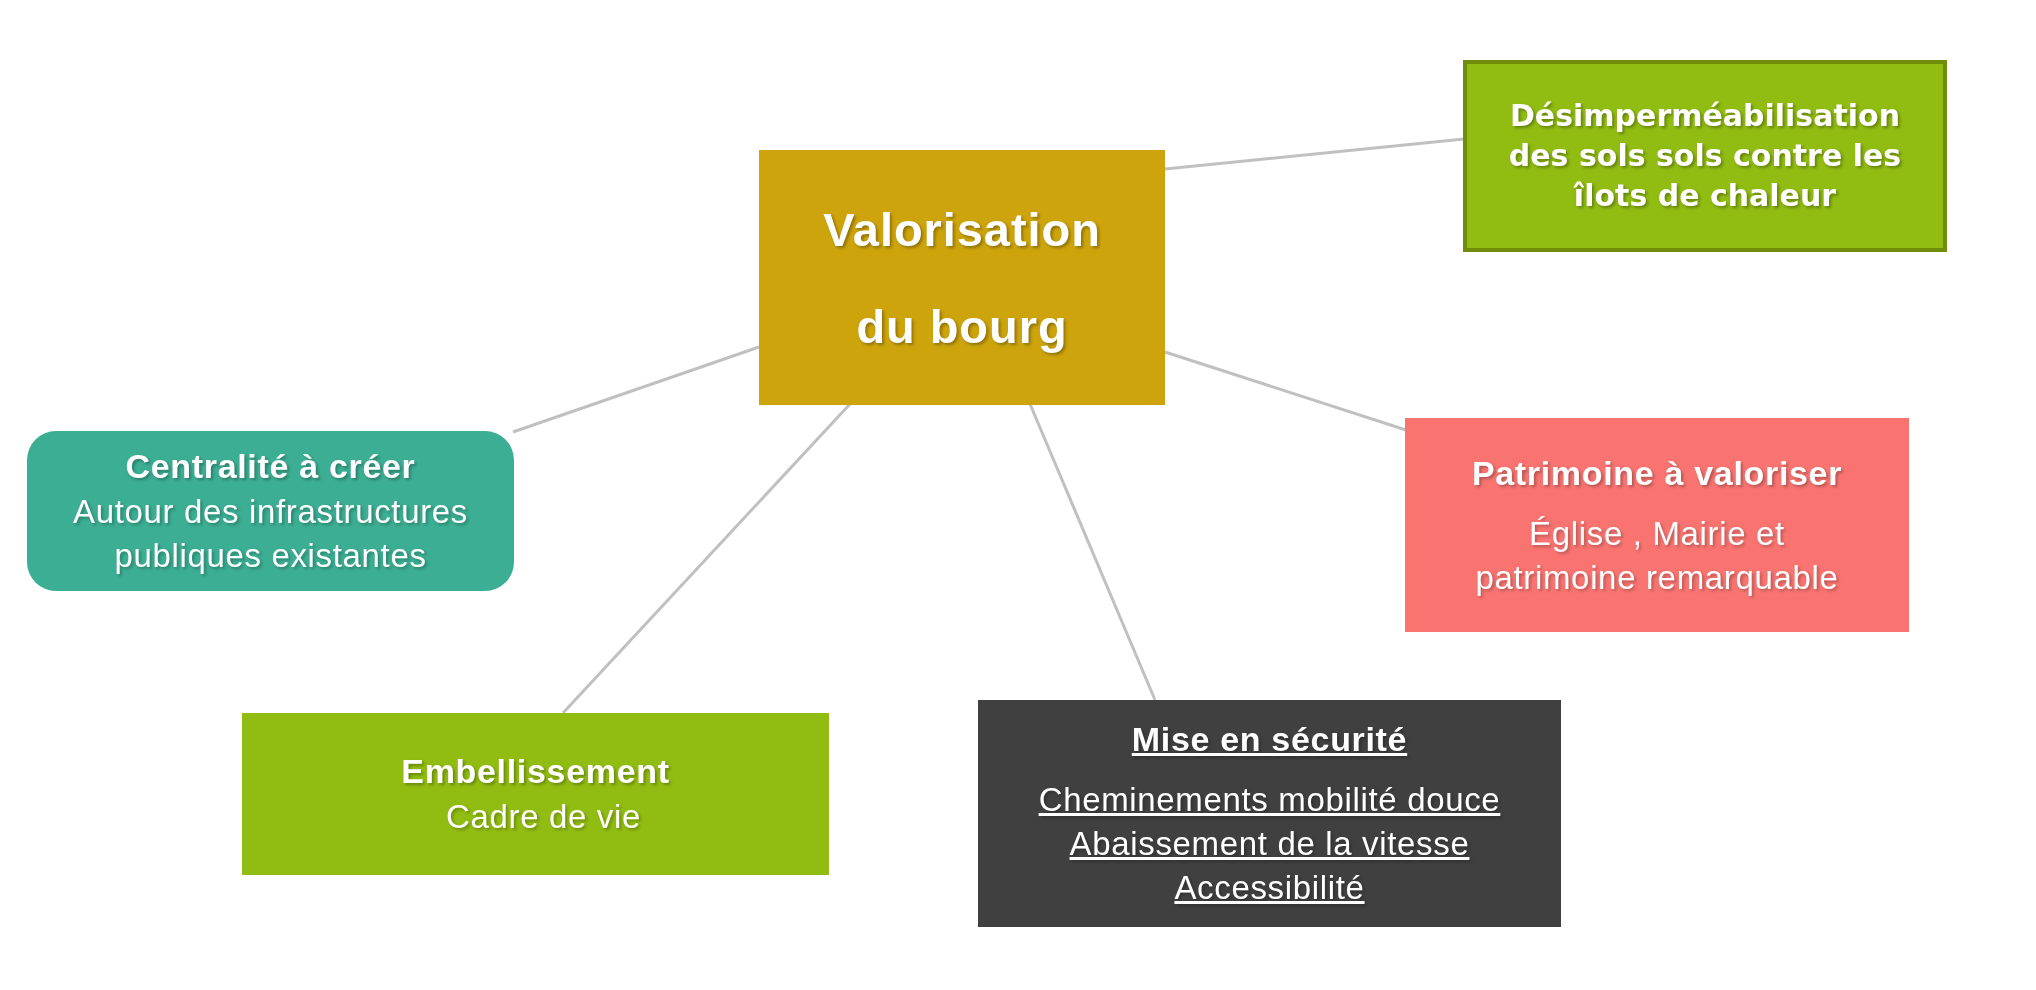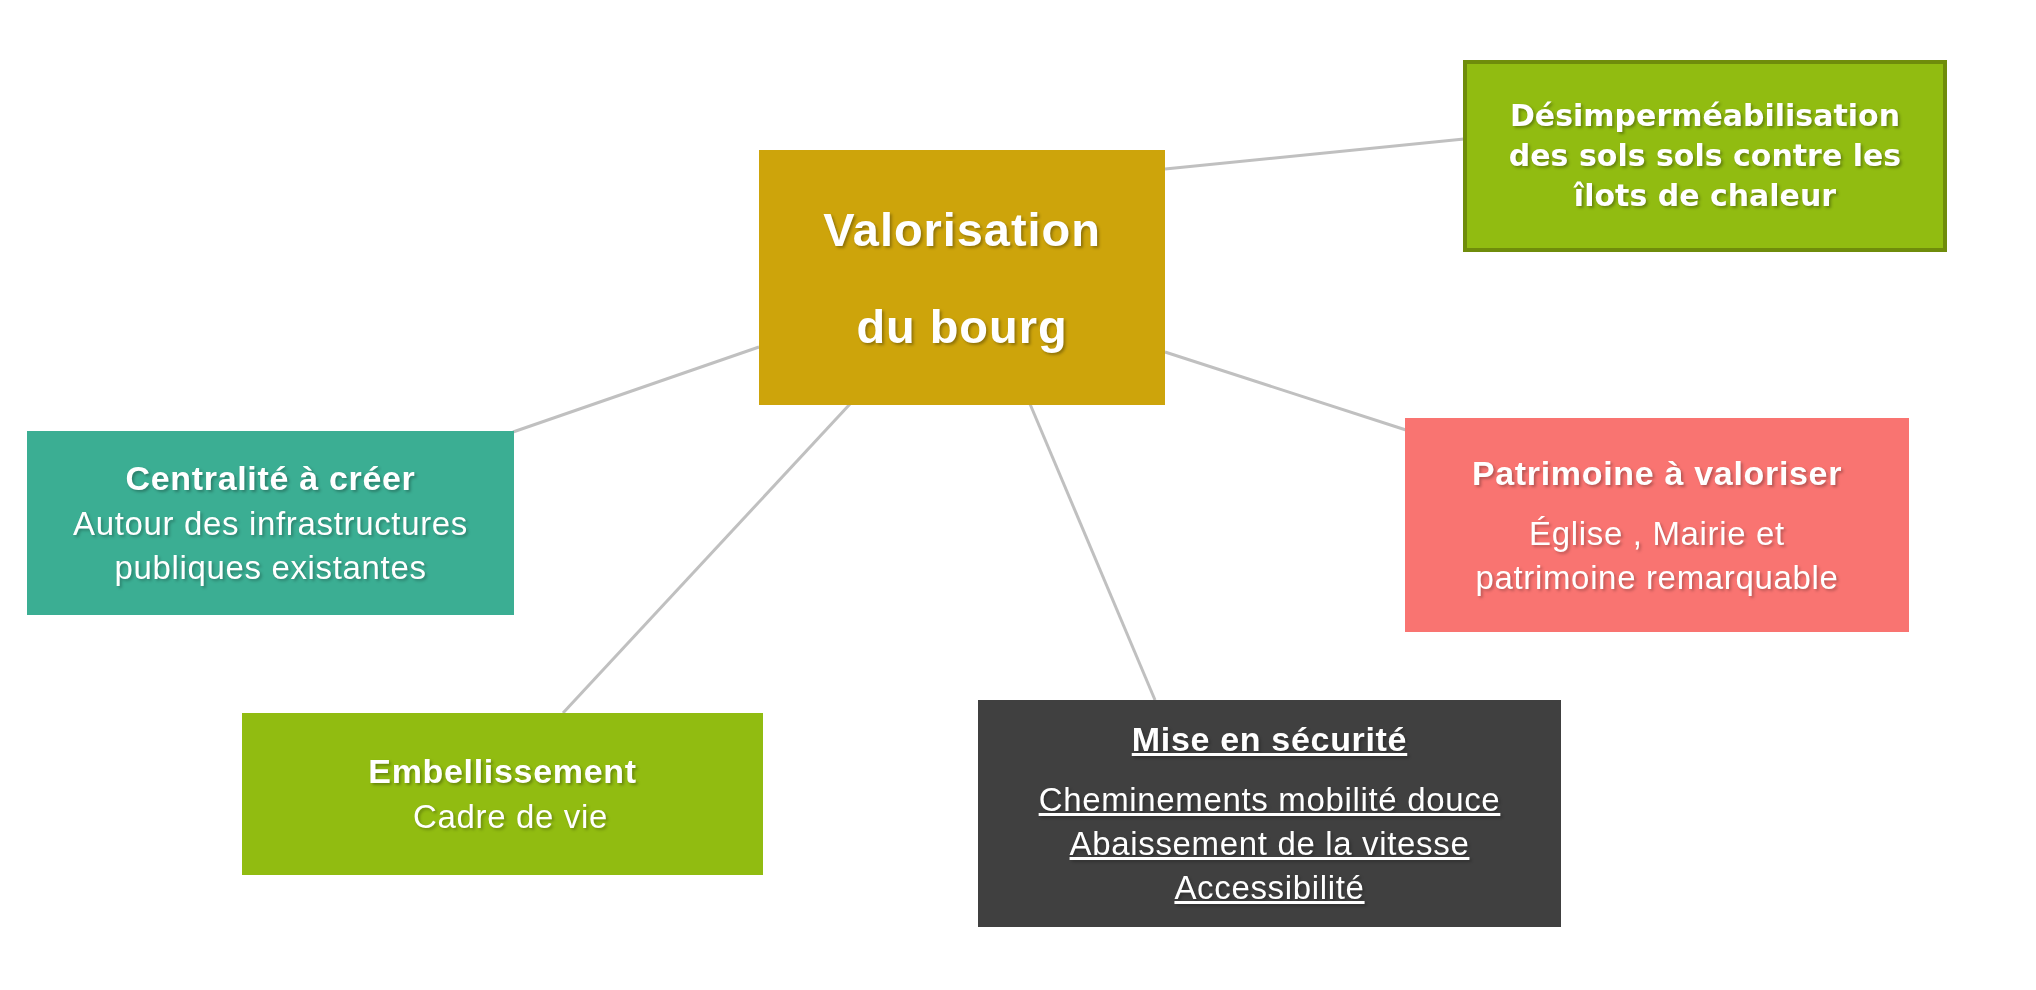--- a/index.html
+++ b/index.html
@@ -77,26 +77,26 @@
     letter-spacing: 0;
     text-shadow: 2px 2px 3px rgba(0,0,0,0.3);
   }
 
   .node--patrimoine {
     left: 1405px; top: 418px;
     width: 504px; height: 214px;
   }
   .node--centralite {
     left: 27px; top: 431px;
-    width: 487px; height: 184px;
+    width: 487px; height: 160px; border-radius: 29px;
   }
   .node--centralite .body { margin-top: 2px; }
   .node--embellissement {
     left: 242px; top: 713px;
-    width: 521px; height: 162px;
+    width: 587px; height: 162px;
   }
   .node--embellissement .body { margin-top: 2px; margin-left: 16px; }
   .node--securite {
     left: 978px; top: 700px;
     width: 583px; height: 227px;
   }
 </style>
 </head>
 <body>
 

